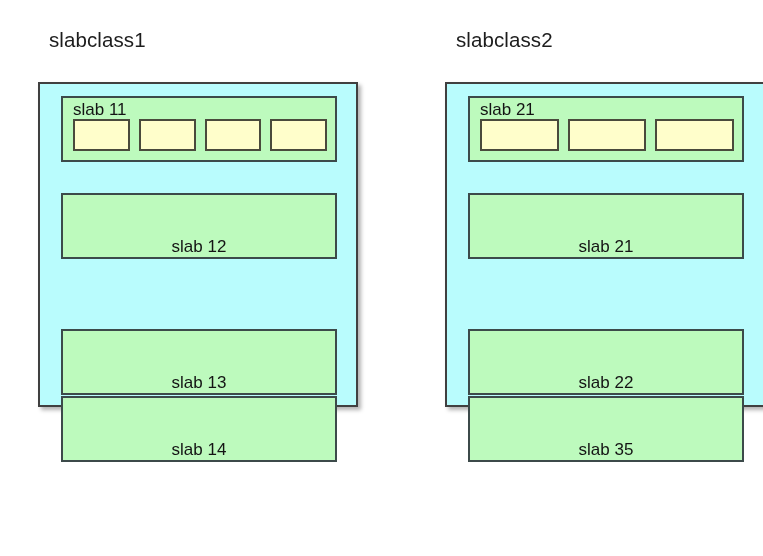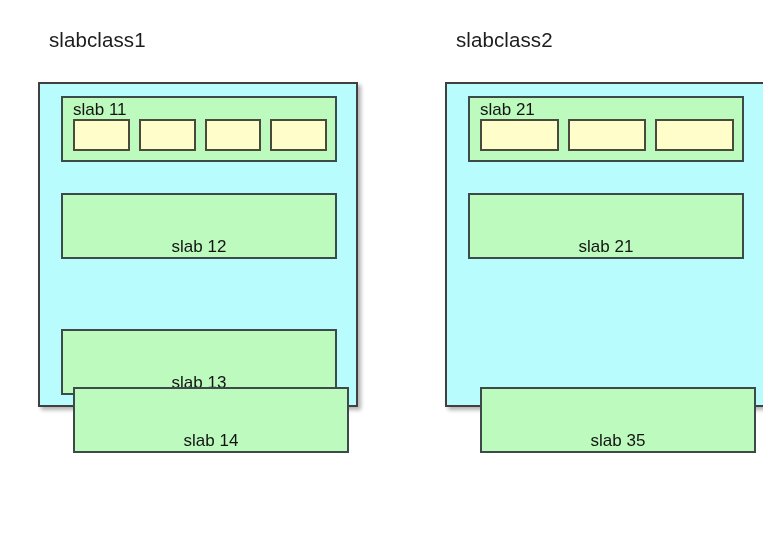--- a/index.html
+++ b/index.html
@@ -71,21 +71,21 @@
   }
   
   .slab.plain {
     height: 66px;
     display: flex;
     align-items: flex-end;
     justify-content: center;
   }
   .slab.plain.pos-0 { top: 109px; }
   .slab.plain.pos-1 { top: 209px; margin-top: 36px; }
-  .slab.plain.pos-2 { top: 303px; margin-left: 12px; }
+  .slab.plain.pos-2 { top: 312px; }
 
   .slab-label {
     font-size: 17px;
     line-height: 20px;
     color: #141414;
     white-space: nowrap;
   }
 
   
   .chunked-label {
@@ -171,20 +171,23 @@
           <div class="chunk"></div>
           <div class="chunk"></div>
           <div class="chunk"></div>
         </div>
       </div>
 
       <div class="slab plain pos-0">
         <span class="slab-label">slab 21</span>
       </div>
 
+      <div class="slab plain pos-1">
+        <span class="slab-label">slab 22</span>
+      </div>
 
       <div class="slab plain pos-2">
         <span class="slab-label">slab 35</span>
       </div>
 
     </div>
   </div>
 
 </div>
 

